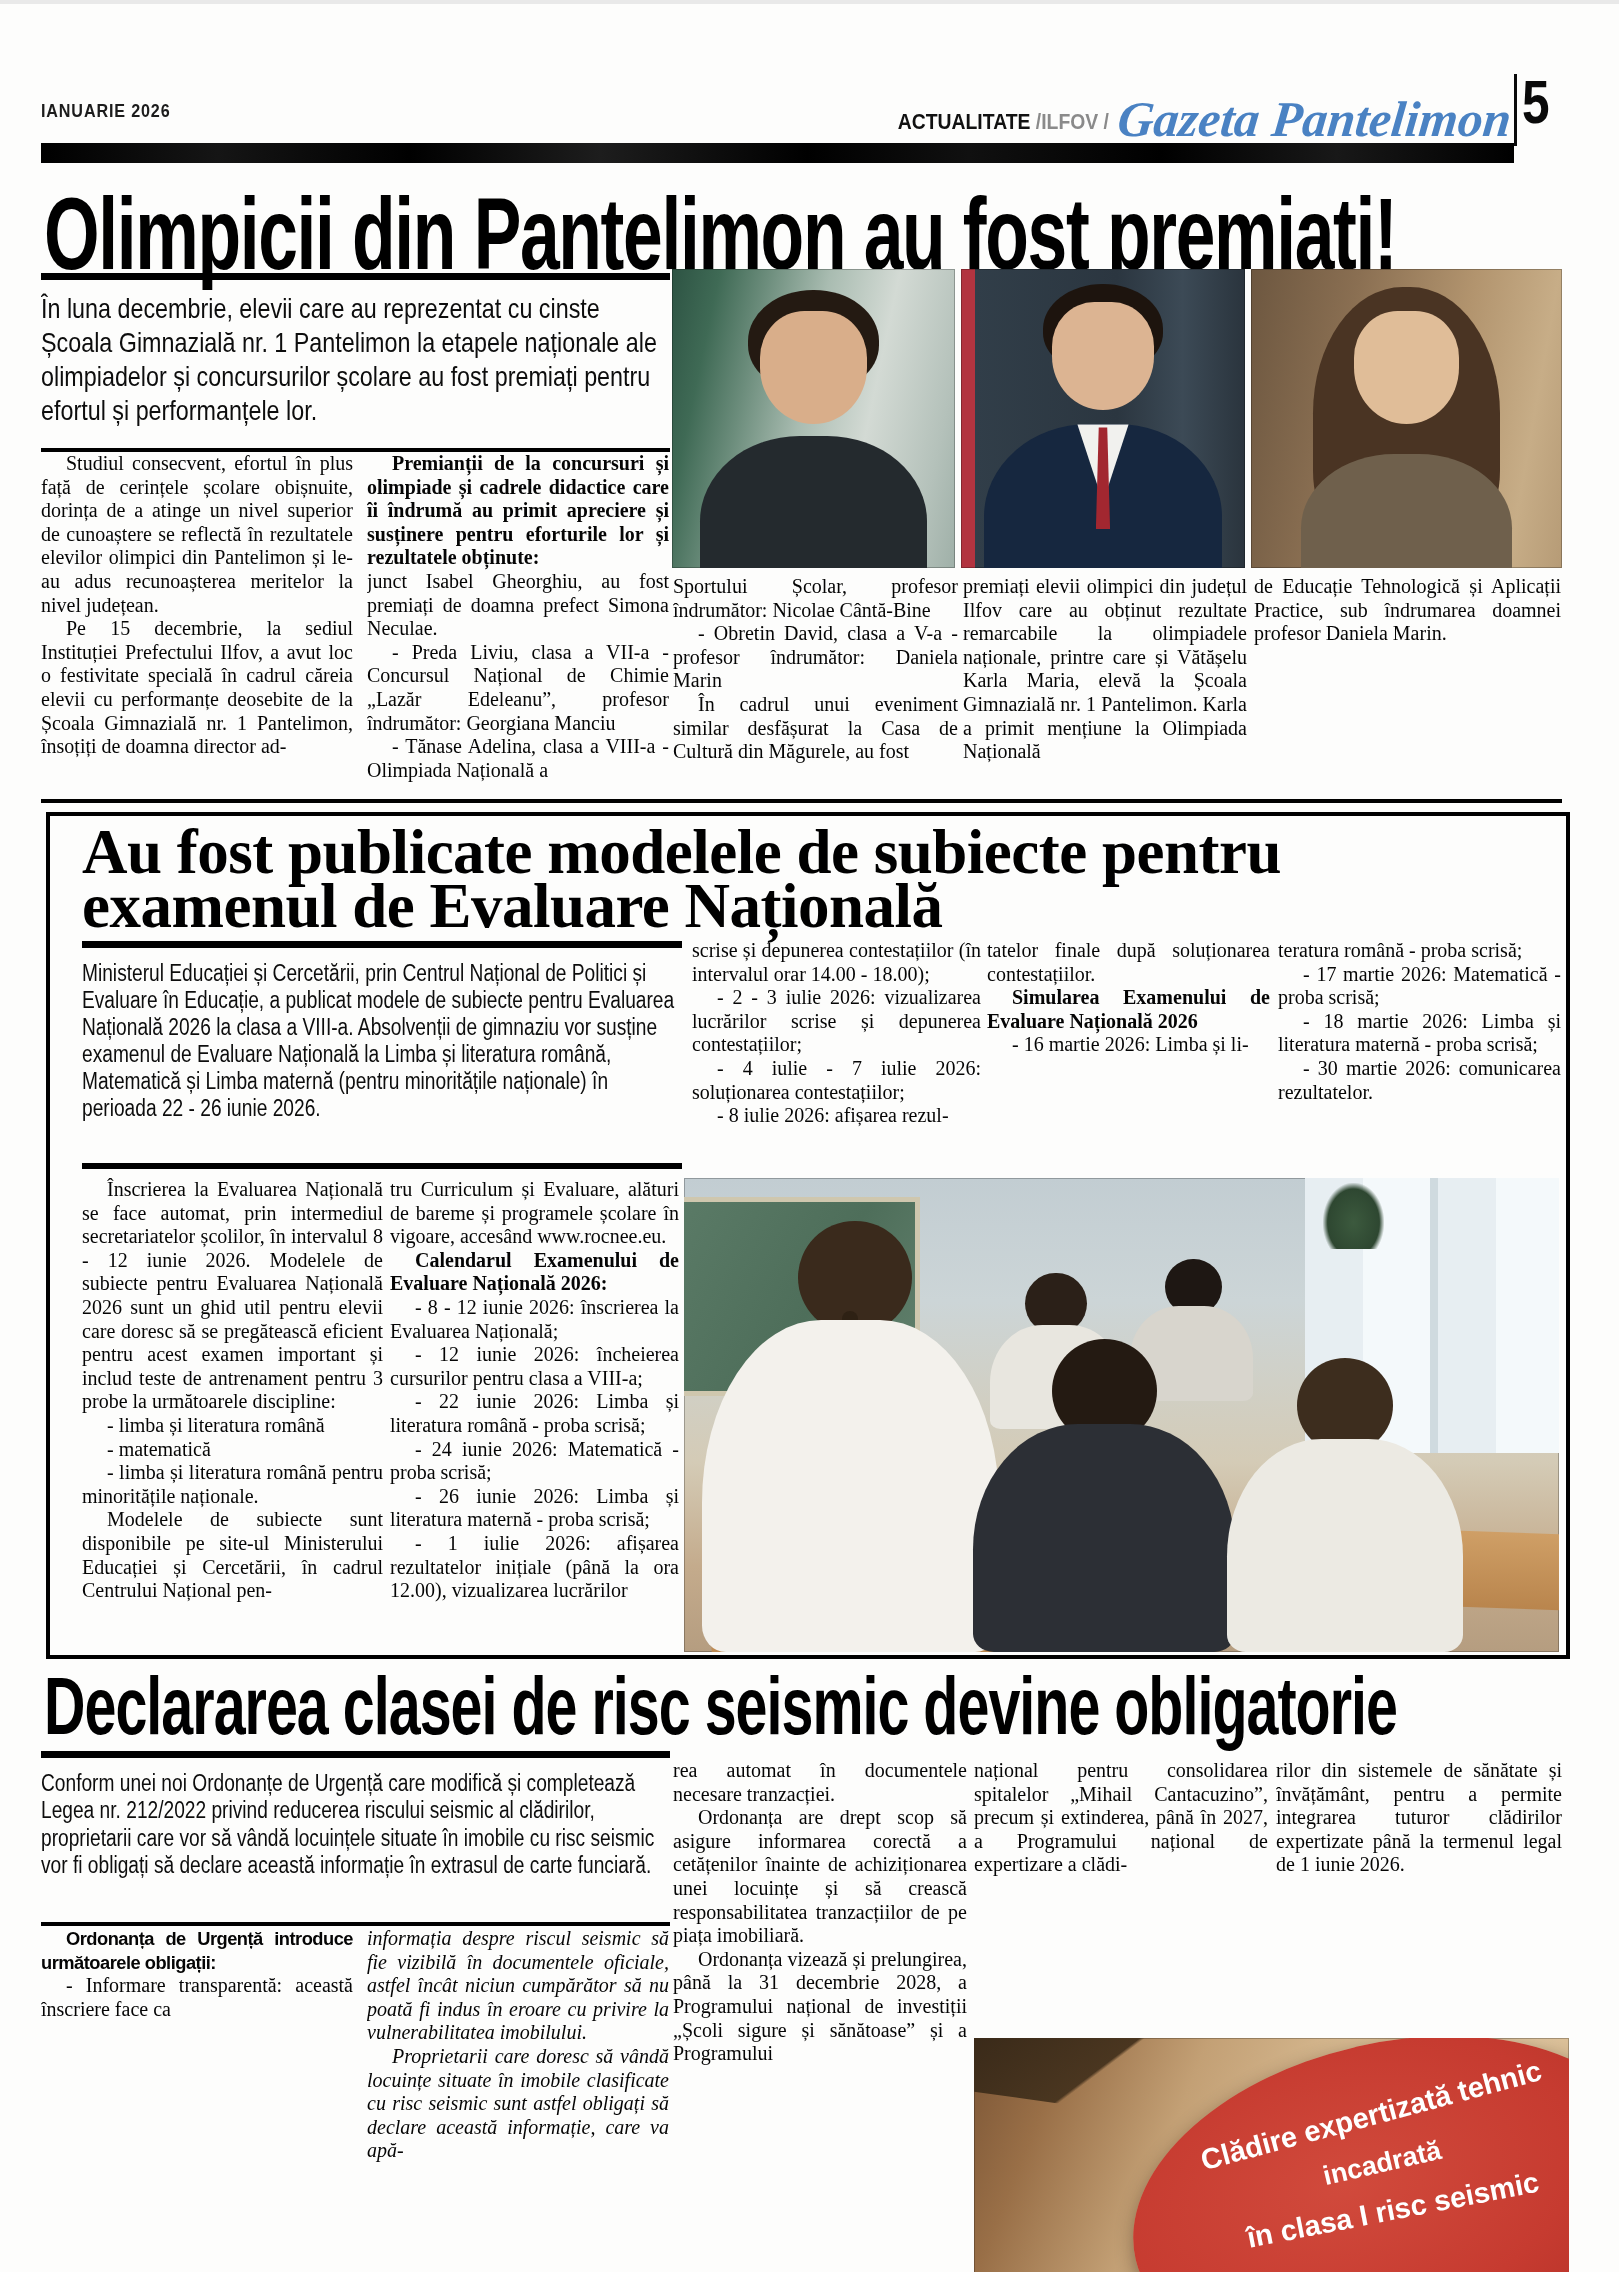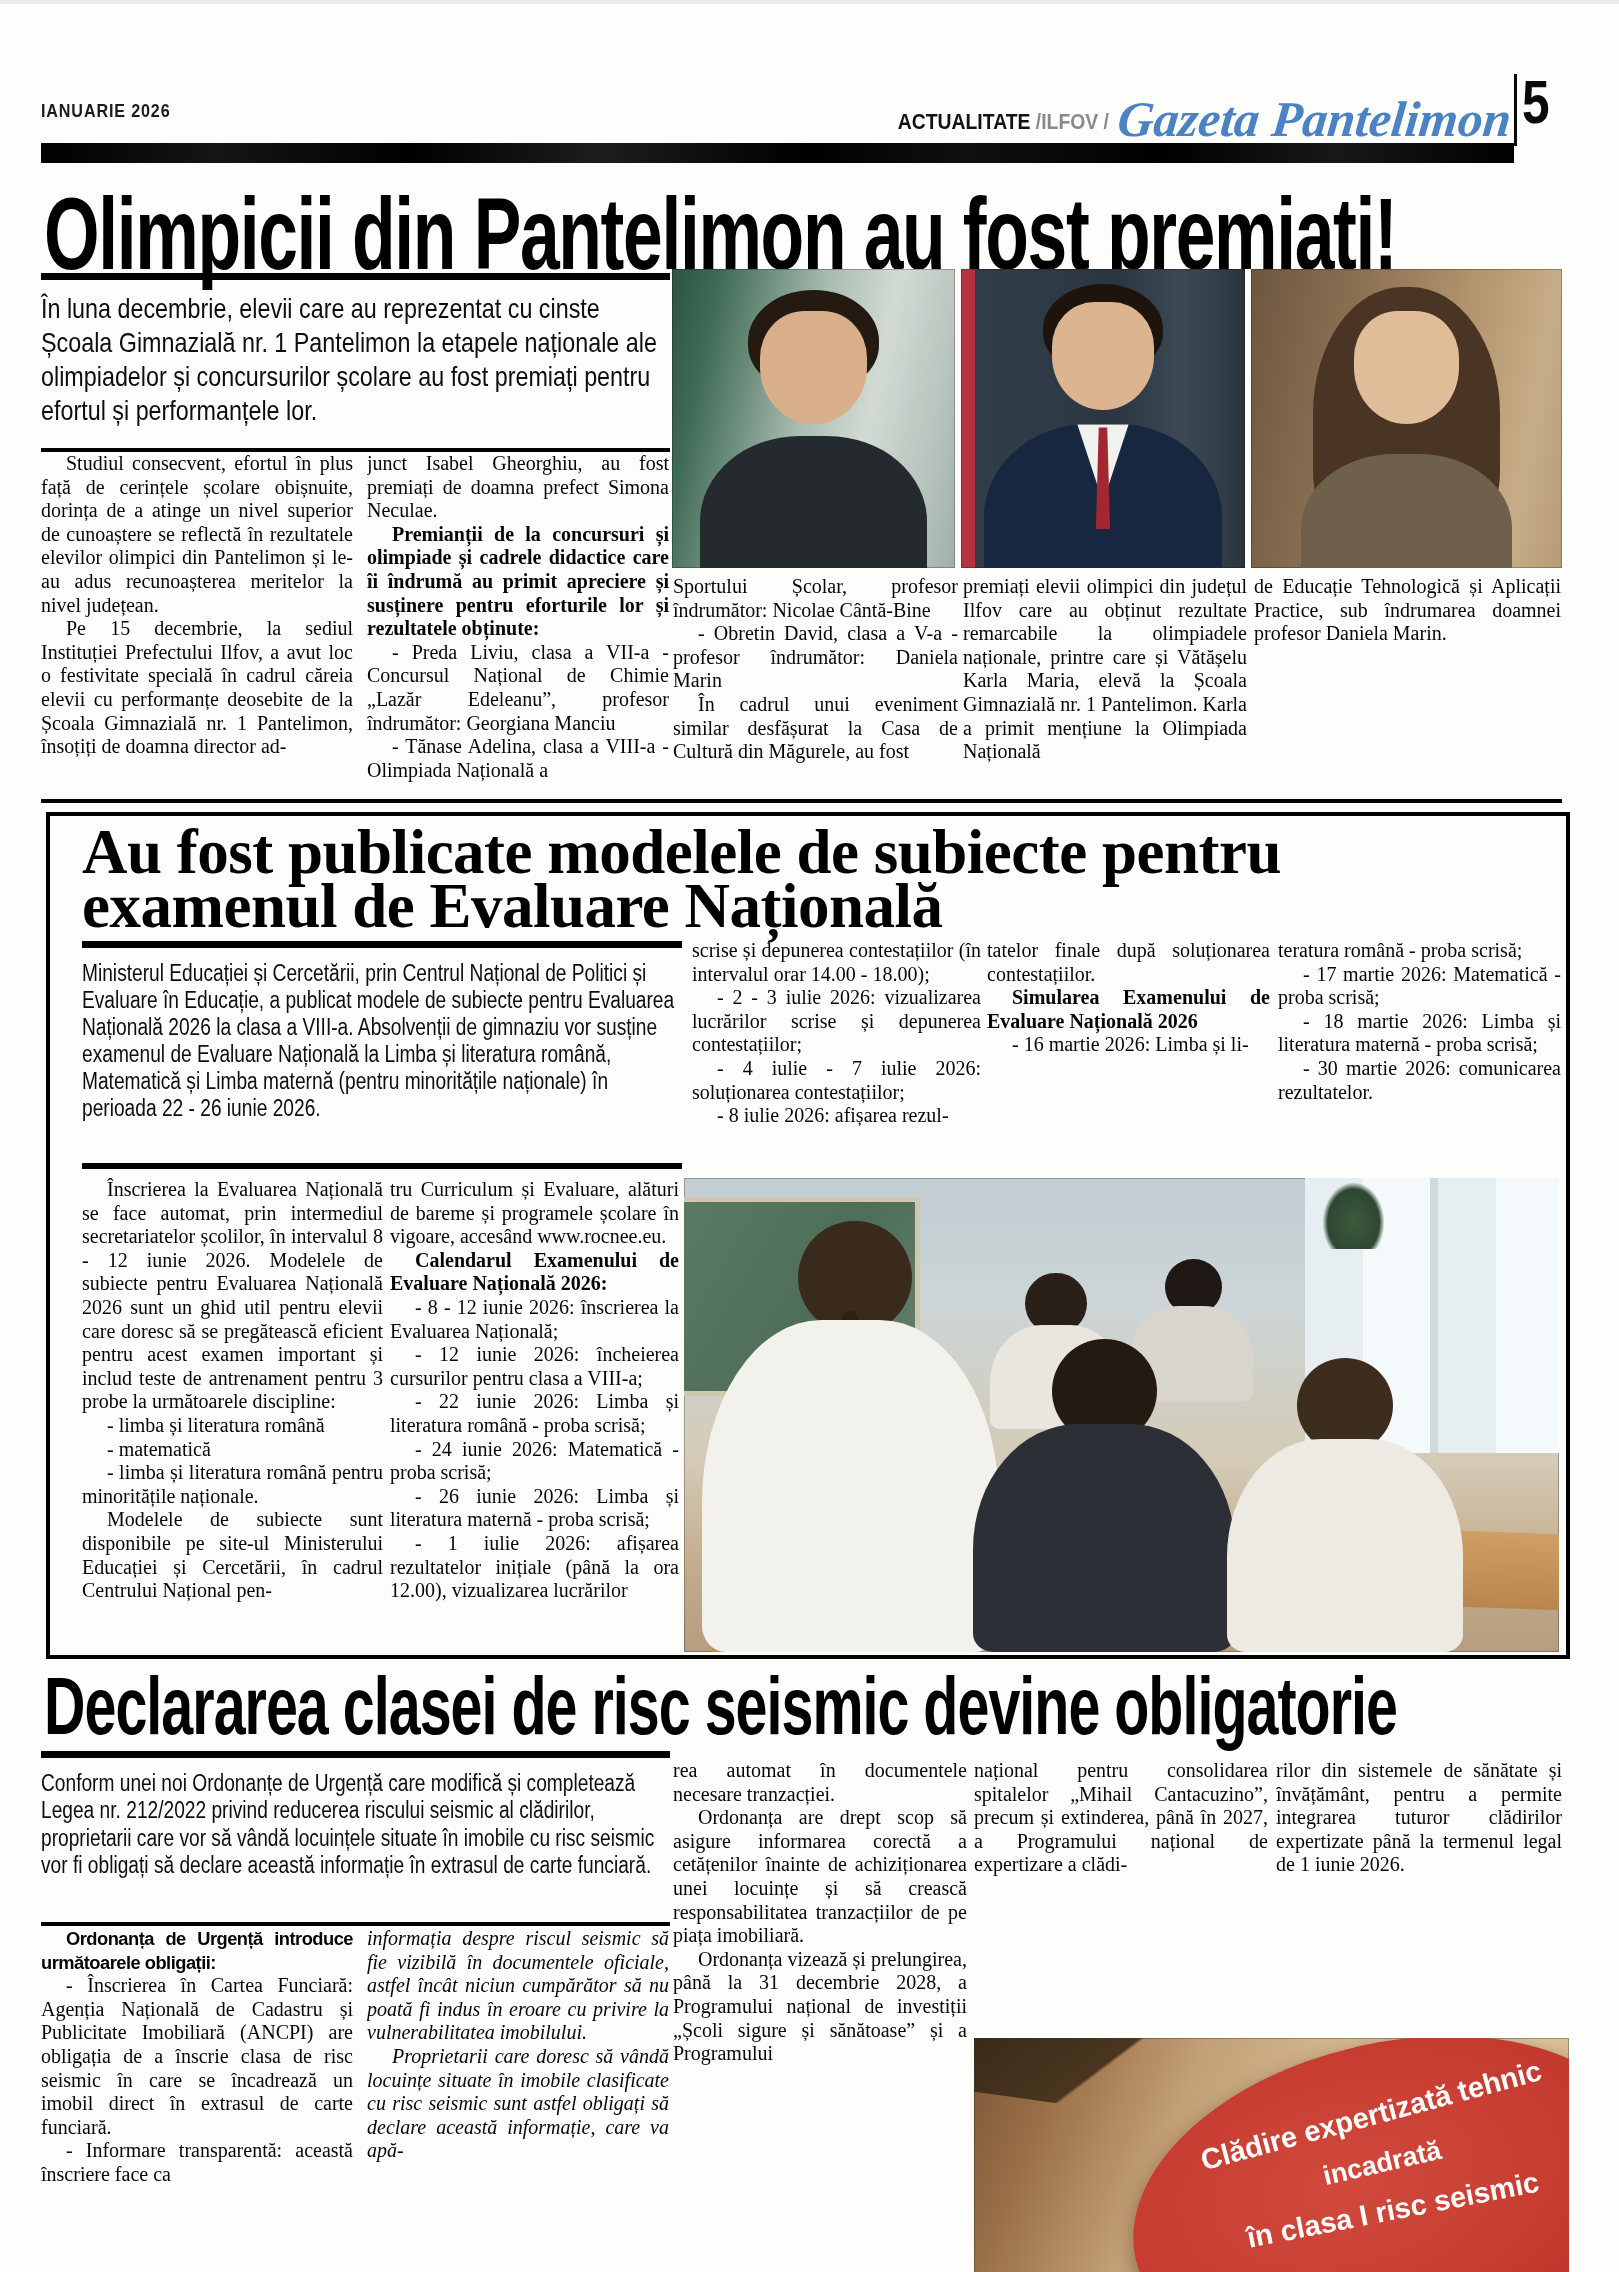--- a/index.html
+++ b/index.html
@@ -147,22 +147,22 @@
     <div class="rule-top"></div>
     <div class="lead-text">În luna decembrie, elevii care au reprezentat cu cinste Școala Gimnazială nr. 1 Pantelimon la etapele naționale ale olimpiadelor și concursurilor școlare au fost premiați pentru efortul și performanțele lor.</div>
     <div class="rule-bot"></div>
   </div>
 
   <div class="col" style="left:41px;  top:448px;  width:312px; height:343px;">
       <p class="bp">Studiul consecvent, efortul în plus față de cerințele școlare obișnuite, dorința de a atinge un nivel superior de cunoaștere se reflectă în rezultatele elevilor olimpici din Pantelimon și le-au adus recunoașterea meritelor la nivel județean.</p>
       <p class="bp">Pe 15 decembrie, la sediul Instituției Prefectului Ilfov, a avut loc o festivitate specială în cadrul căreia elevii cu performanțe deosebite de la Școala Gimnazială nr. 1 Pantelimon, însoțiți de doamna director ad-</p>
     </div>
   <div class="col" style="left:367px; top:448px;  width:302px; height:343px;">
+      <p class="bp bold">Premianții de la concursuri și olimpiade și cadrele didactice care îi îndrumă au primit apreciere și susținere pentru eforturile lor și rezultatele obținute:</p>
       <p class="bp noind">junct Isabel Gheorghiu, au fost premiați de doamna prefect Simona Neculae.</p>
-      <p class="bp bold">Premianții de la concursuri și olimpiade și cadrele didactice care îi îndrumă au primit apreciere și susținere pentru eforturile lor și rezultatele obținute:</p>
       <p class="bp">- Preda Liviu, clasa a VII-a - Concursul Național de Chimie „Lazăr Edeleanu”, profesor îndrumător: Georgiana Manciu</p>
       <p class="bp">- Tănase Adelina, clasa a VIII-a - Olimpiada Națională a</p>
     </div>
   <div class="col" style="left:673px;top:571px; width:285px; height:220px;">
       <p class="bp noind">Sportului Școlar, profesor îndrumător: Nicolae Cântă-Bine</p>
       <p class="bp">- Obretin David, clasa a V-a - profesor îndrumător: Daniela Marin</p>
       <p class="bp">În cadrul unui eveniment similar desfășurat la Casa de Cultură din Măgurele, au fost</p>
     </div>
   <div class="col" style="left:963px;top:571px; width:284px; height:220px;">
       <p class="bp noind">premiați elevii olimpici din județul Ilfov care au obținut rezultate remarcabile la olimpiadele naționale, printre care și Vătășelu Karla Maria, elevă la Școala Gimnazială nr. 1 Pantelimon. Karla a primit mențiune la Olimpiada Națională</p>
@@ -265,21 +265,20 @@
   </div>
 
   <div id="lead3" class="leadblock">
     <div class="rule-top"></div>
     <div class="lead-text">Conform unei noi Ordonanțe de Urgență care modifică și completează Legea nr. 212/2022 privind reducerea riscului seismic al clădirilor, proprietarii care vor să vândă locuințele situate în imobile cu risc seismic vor fi obligați să declare această informație în extrasul de carte funciară.</div>
     <div class="rule-bot"></div>
   </div>
 
   <div class="col" style="left:41px;  top:1923px; width:312px; height:432px;">
       <p class="bp boldsans">Ordonanța de Urgență introduce următoarele obligații:</p>
-      <p class="bp">- Înscrierea în Cartea Funciară: Agenția Națională de Cadastru și Publicitate Imobiliară (ANCPI) are obligația de a înscrie clasa de risc seismic în care se încadrează un imobil direct în extrasul de carte funciară.</p>
       <p class="bp">- Informare transparentă: această înscriere face ca</p>
     </div>
   <div class="col" style="left:367px; top:1923px; width:302px; height:348px;font-style:italic;">
       <p class="bp noind">informația despre riscul seismic să fie vizibilă în documentele oficiale, astfel încât niciun cumpărător să nu poată fi indus în eroare cu privire la vulnerabilitatea imobilului.</p>
       <p class="bp">Proprietarii care doresc să vândă locuințe situate în imobile clasificate cu risc seismic sunt astfel obligați să declare această informație, care va apă-</p>
     </div>
   <div class="col" style="left:673px;top:1755px; width:294px; height:517px;">
       <p class="bp noind">rea automat în documentele necesare tranzacției.</p>
       <p class="bp">Ordonanța are drept scop să asigure informarea corectă a cetățenilor înainte de achiziționarea unei locuințe și să crească responsabilitatea tranzacțiilor de pe piața imobiliară.</p>
       <p class="bp">Ordonanța vizează și prelungirea, până la 31 decembrie 2028, a Programului național de investiții „Școli sigure și sănătoase” și a Programului</p>

